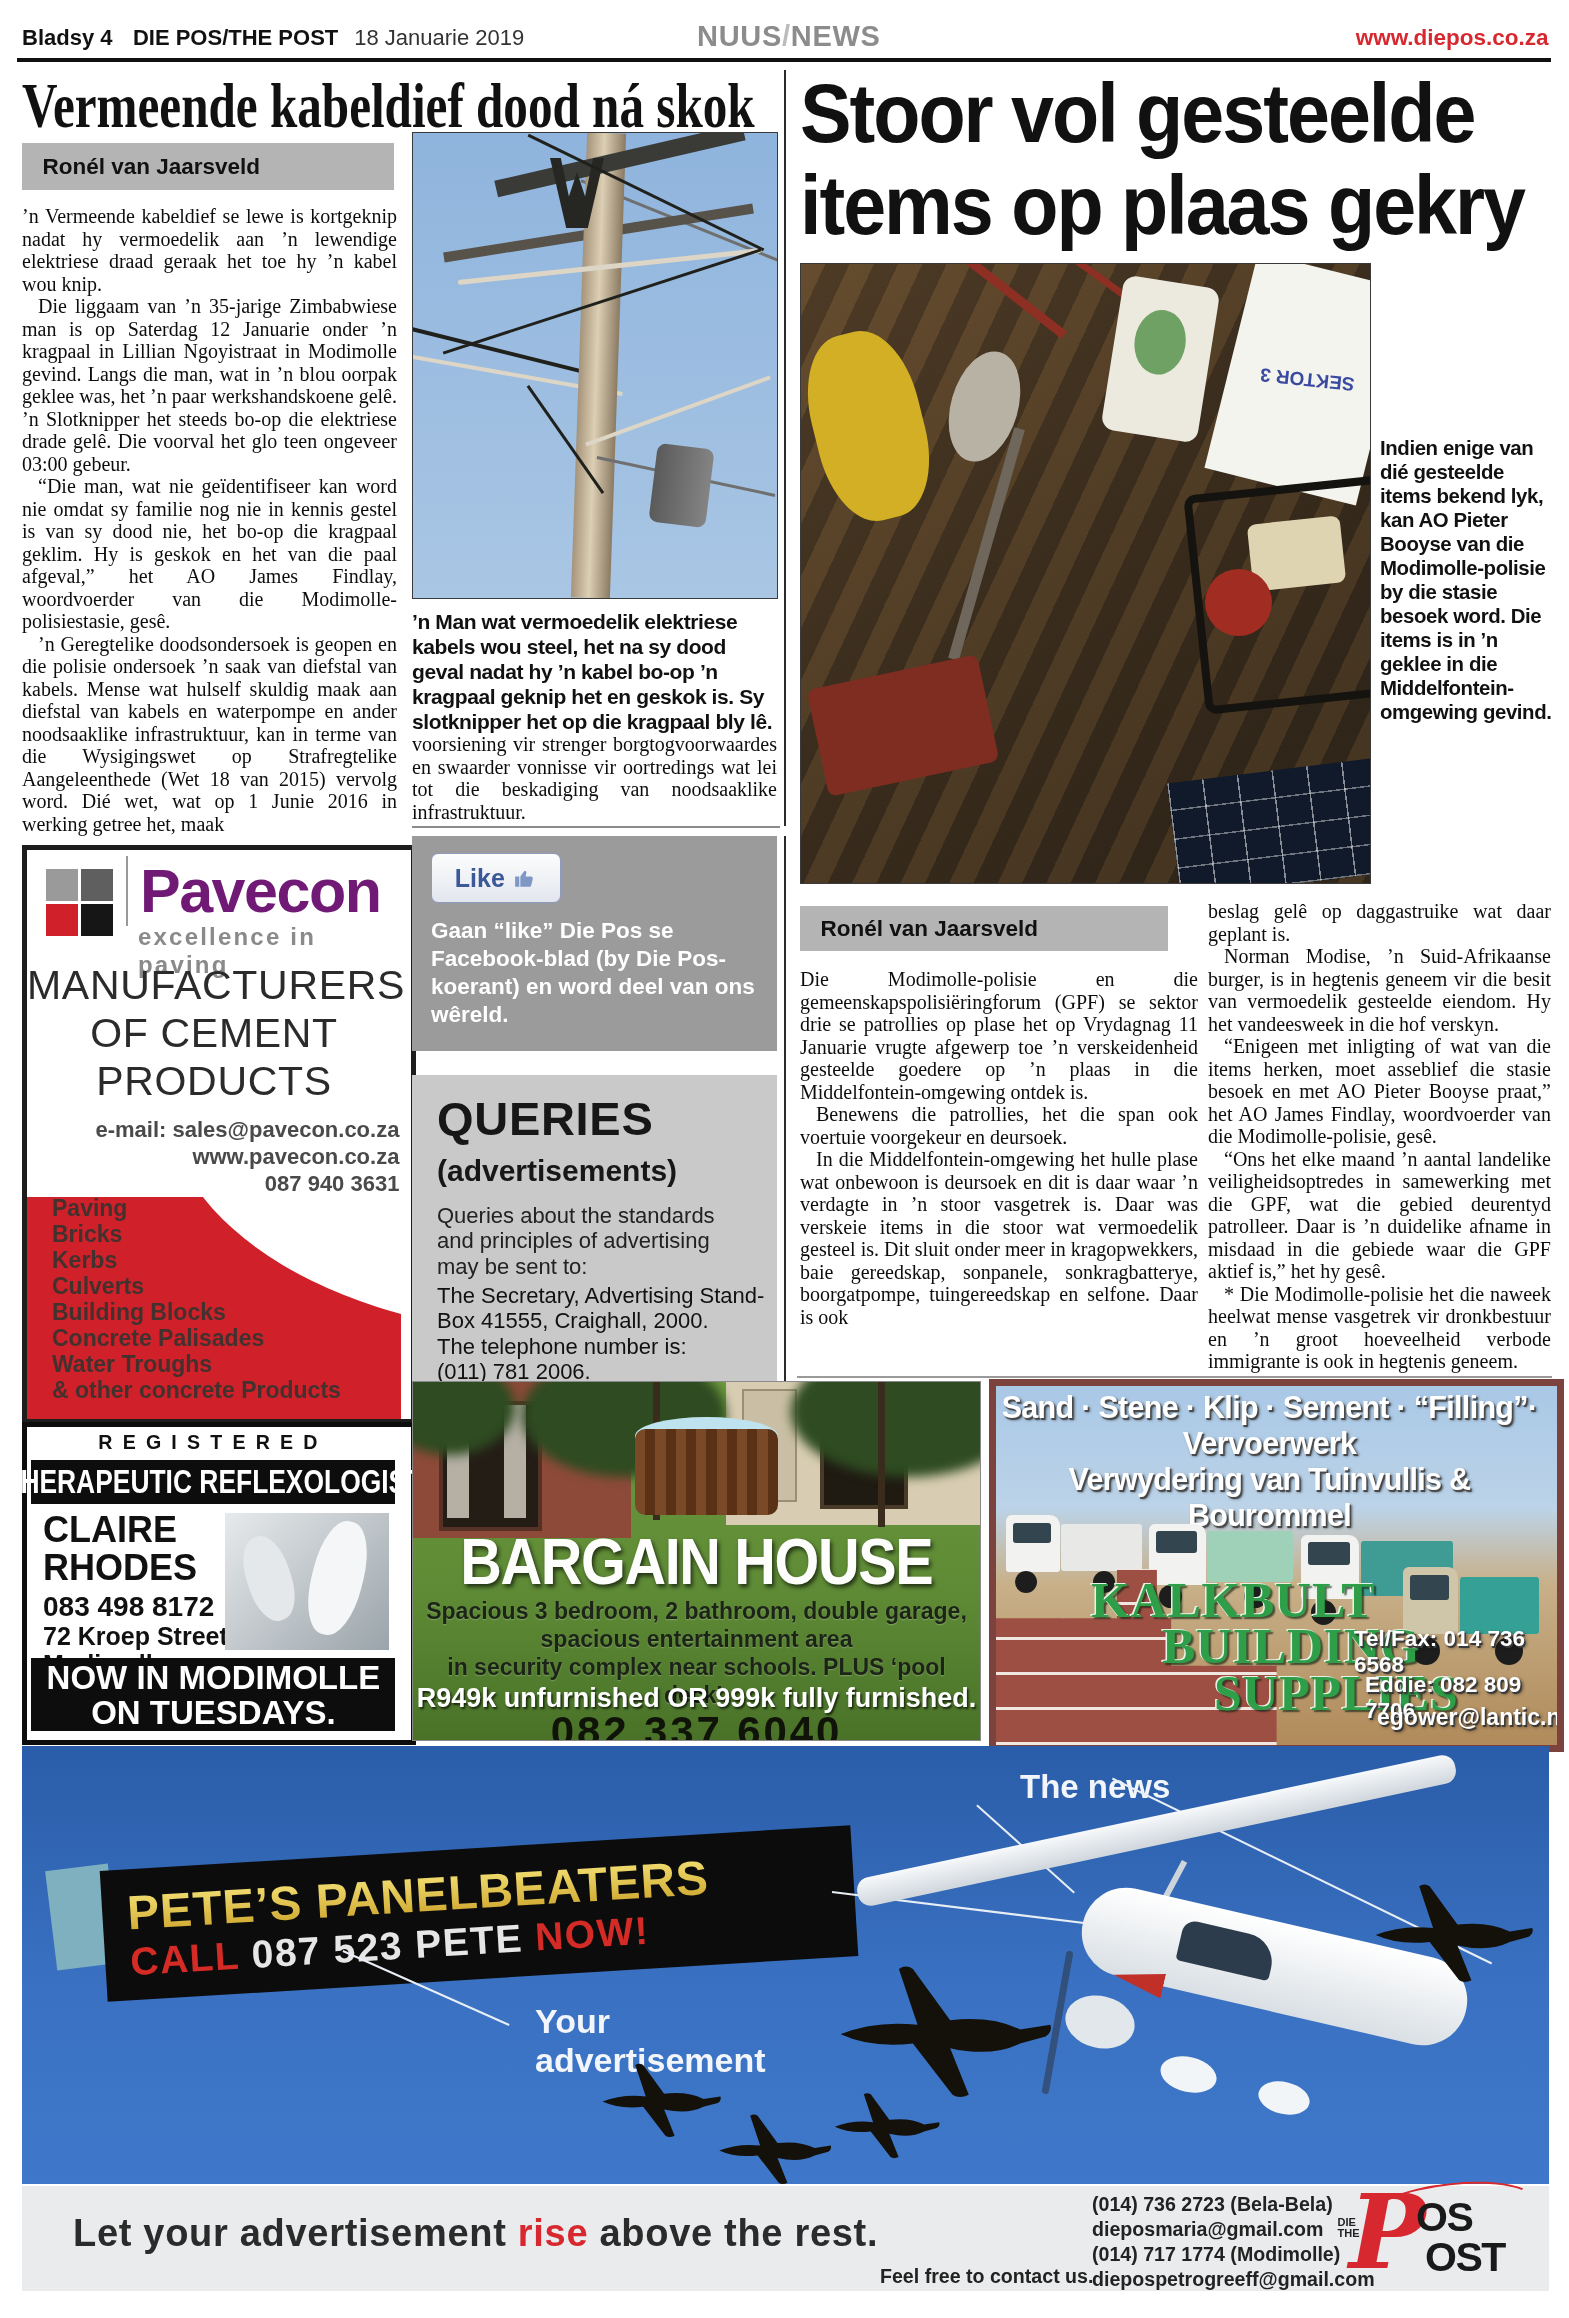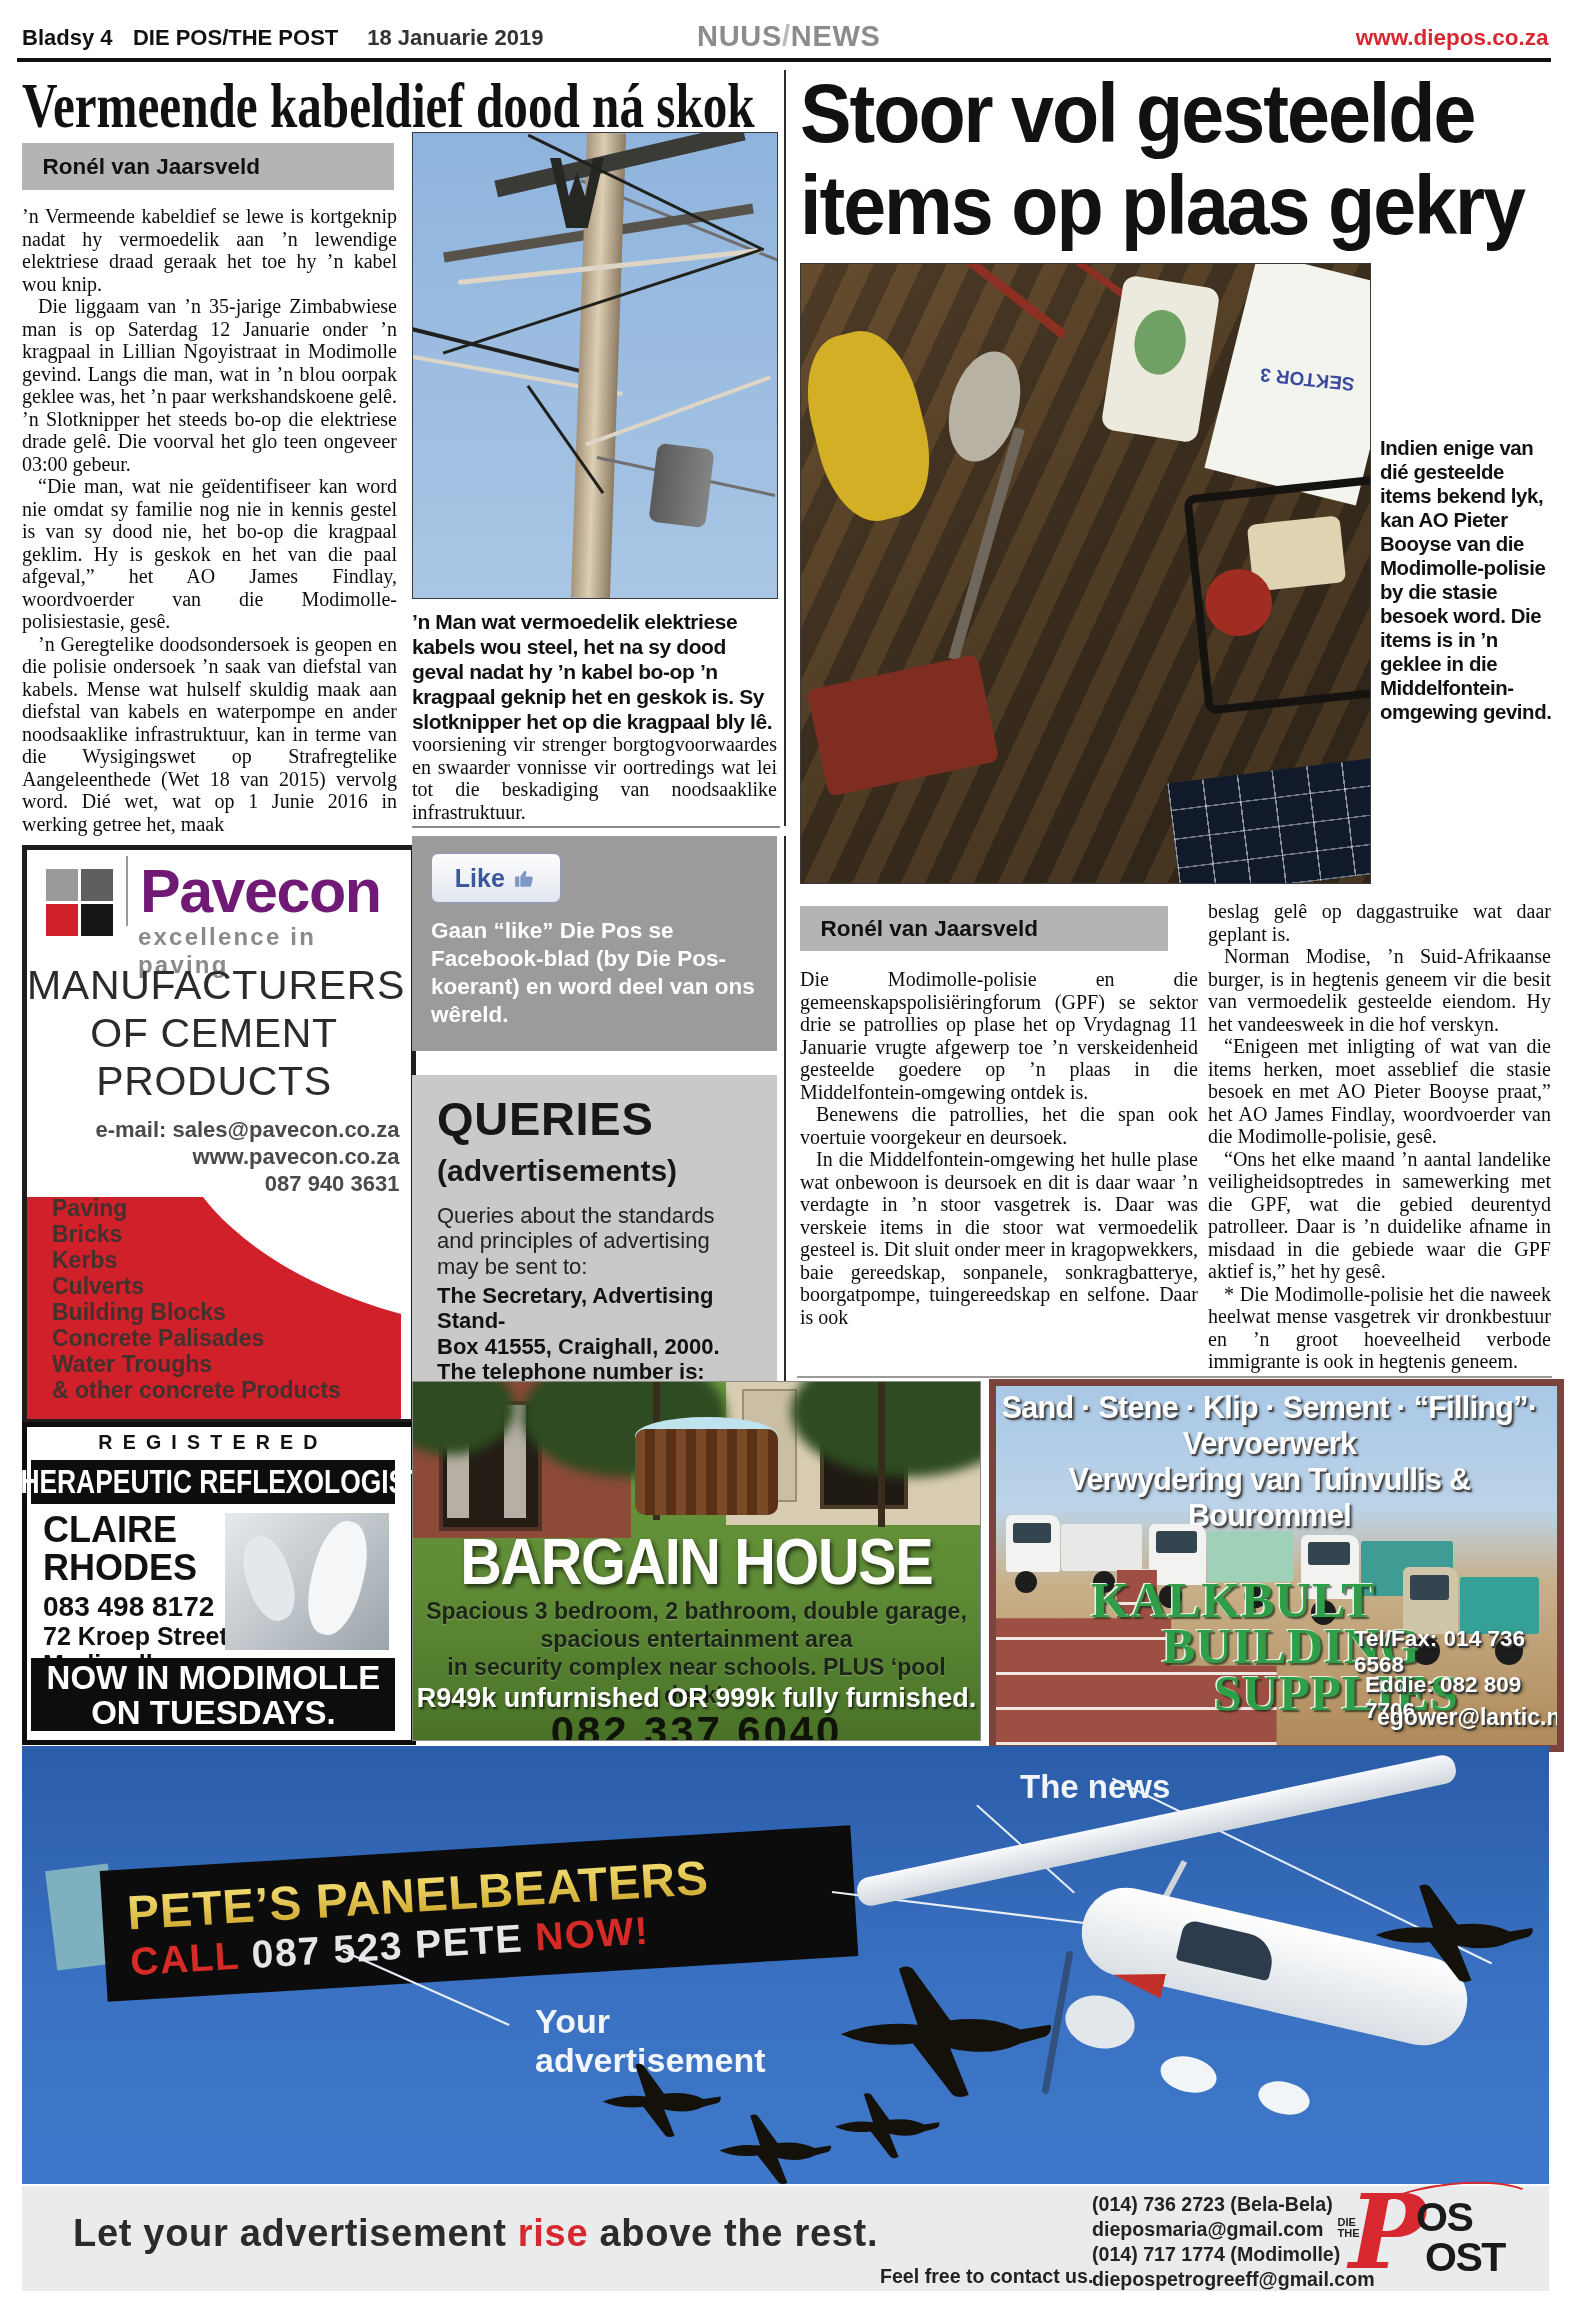--- a/index.html
+++ b/index.html
@@ -3,21 +3,21 @@
 <meta charset="utf-8">
 <style>
   html,body{margin:0;padding:0;background:#dddddd;}
   #sheet{position:relative;width:1569px;height:2319px;background:#ffffff;overflow:hidden;
          font-family:"Liberation Sans",sans-serif;color:#111;}
   .abs{position:absolute;}
 
   
   .hdr-left{left:22px;top:25px;font-size:22px;font-weight:bold;}
   .hdr-paper{margin-left:20.4px;}
-  .hdr-date{margin-left:29px;font-weight:bold;color:#333;}
+  .hdr-date{margin-left:16px;font-weight:normal;color:#333;}
   .hdr-section{left:697px;top:20.4px;font-size:29px;font-weight:900;color:#8c8c8c;letter-spacing:0.7px;}
   .hdr-section .slash{color:#bcbcbc;}
   .hdr-url{right:20.4px;top:25px;font-size:22.5px;font-weight:bold;color:#d7282f;}
   .hdr-rule{left:17.4px;top:58px;width:1534px;height:3.6px;background:#101010;}
 
   
   .lh{left:22px;top:70px;width:760px;font-family:"Liberation Serif",serif;
       font-weight:bold;font-size:63px;white-space:nowrap;}
   .lh>span{display:inline-block;transform:scaleX(.78);transform-origin:0 0;}
   .vrule1{left:784px;top:70px;width:2.2px;height:756px;background:#2a2a2a;}
@@ -89,21 +89,21 @@
   
   #fbbox{left:412px;top:836px;width:365px;height:215px;background:#9b9b9b;padding:0;}
   .fb-btn{left:19px;top:17.4px;width:128px;height:48px;background:linear-gradient(#fdfdfd,#e2e6ee);
           border:1.5px solid #8d9cc0;border-radius:7.3px;display:flex;align-items:center;justify-content:center;gap:7.3px;}
   .fb-btn b{color:#3b5998;font-size:25px;}
   .fb-text{left:19px;top:81px;width:329px;color:#fff;font-weight:900;font-size:22.5px;line-height:28px;}
   #qbox{left:412px;top:1075px;width:365px;height:311px;background:#c9c9c9;}
   .q-title{left:25px;top:16px;font-size:47px;font-weight:900;letter-spacing:0.7px;color:#171717;}
   .q-sub{left:25px;top:79px;font-size:30px;font-weight:900;color:#171717;}
   .q-body{left:25px;top:128px;width:320px;font-size:22px;line-height:25.4px;color:#222;}
-  .q-addr{left:25px;top:208px;width:329px;font-size:22px;line-height:25.4px;font-weight:bold;color:#111;}
+  .q-addr{left:25px;top:208px;width:329px;font-size:22px;line-height:25.4px;font-weight:normal;color:#111;}
 
   
   #claire{left:22px;top:1422px;width:384px;height:313px;border:5.8px solid #0d0d0d;background:#fff;}
   .cl-reg{left:0;top:4.4px;width:372px;text-align:center;font-size:19.6px;font-weight:bold;letter-spacing:10.2px;}
   .cl-bar1{left:4.4px;top:33px;width:364px;height:44px;background:#0d0d0d;color:#fff;display:flex;align-items:center;justify-content:center;}
   .cl-bar1 span{font-size:33px;font-weight:bold;white-space:nowrap;transform:scaleX(.8);}
   .cl-name{left:16px;top:84px;font-size:36px;line-height:38px;font-weight:900;}
   .cl-ph{left:16px;top:164px;font-size:28px;font-weight:900;}
   .cl-addr{left:16px;top:195px;font-size:25px;line-height:28px;font-weight:900;}
   .cl-img{left:198px;top:86px;width:164px;height:137px;background:linear-gradient(135deg,#e7eaec,#9aa4aa);}

